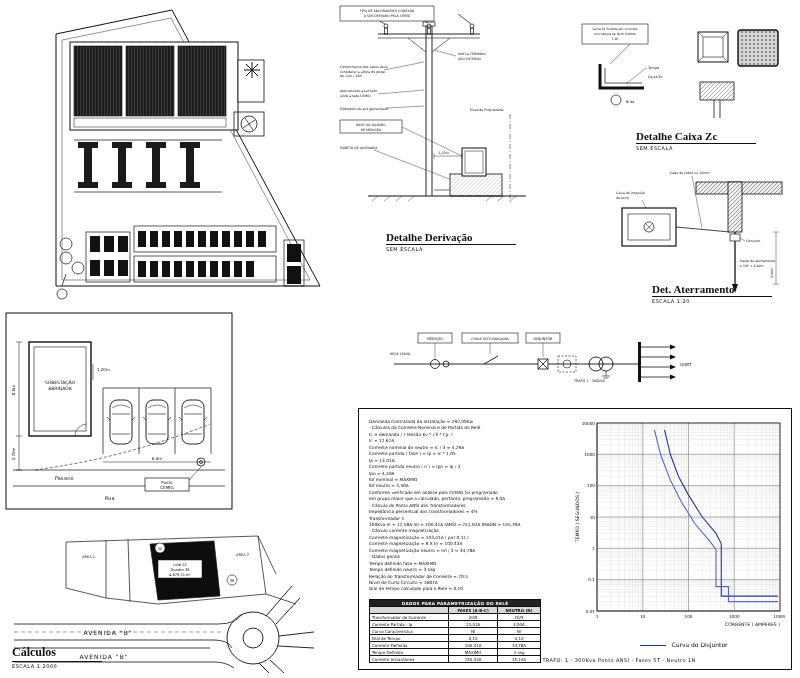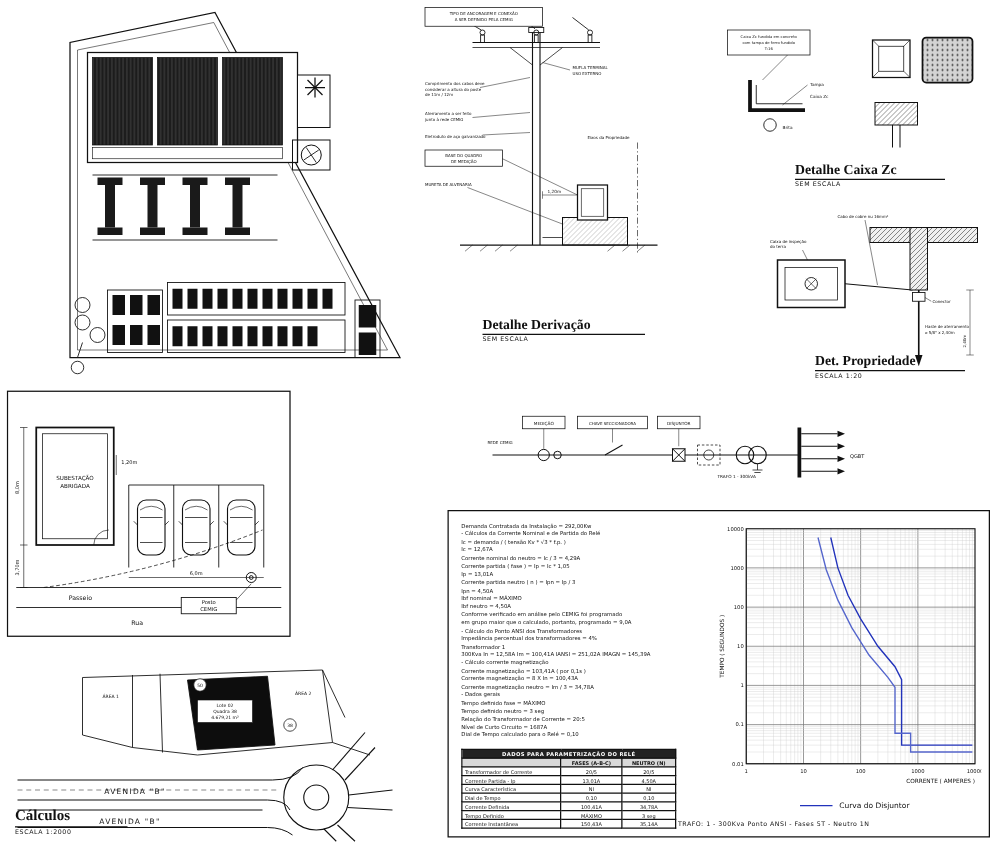--- a/index.html
+++ b/index.html
@@ -302,21 +302,21 @@
     </g>
     <line x1="172" y1="110" x2="172" y2="198" stroke="#111" stroke-width="0.5" stroke-dasharray="5,2,1,2"></line>
     <text x="132" y="107" font-size="3.2">Eixos da Propriedade</text>
     <g stroke="#111" stroke-width="0.4">
       <line x1="96" y1="152" x2="124" y2="152"></line>
         <line x1="96" y1="149" x2="96" y2="155"></line>
         <line x1="124" y1="149" x2="124" y2="155"></line>
     </g>
     <text x="100" y="150" font-size="3.4">1,20m</text>
   </svg>
-  <div class="dtitle" style="left:386px;top:254px;width:130px">
+  <div class="dtitle" style="left:386px;top:231px;width:130px">
     <div class="tmain" style="font-size:11px">Detalhe Derivação</div>
     <div class="trule"></div>
     <div class="tscale">SEM ESCALA</div>
   </div>
 
   <svg class="abs" style="left:580px;top:22px" width="208" height="112" viewBox="0 0 208 112">
     <defs>
       <pattern id="dotPat" width="4" height="4" patternUnits="userSpaceOnUse">
         <rect width="4" height="4" fill="#d4d4d4"></rect>
           <circle cx="2" cy="2" r="0.8" fill="#333"></circle>
@@ -395,21 +395,21 @@
     <text x="128" y="106" font-size="3.2">Haste de aterramento</text>
     <text x="128" y="111" font-size="3.2">⌀ 5/8" x 2,40m</text>
     <g stroke="#111" stroke-width="0.4">
       <line x1="164" y1="76" x2="164" y2="128"></line>
         <line x1="161" y1="76" x2="167" y2="76"></line>
         <line x1="161" y1="128" x2="167" y2="128"></line>
     </g>
     <text x="161" y="122" font-size="3.2" transform="rotate(-90 161 122)">2,40m</text>
   </svg>
   <div class="dtitle" style="left:652px;top:283px;width:120px">
-    <div class="tmain" style="font-size:11px">Det. Propriedade</div>
+    <div class="tmain" style="font-size:11px">Det. Aterramento</div>
     <div class="trule"></div>
     <div class="tscale">ESCALA 1:20</div>
   </div>
 
   <svg class="abs" style="left:388px;top:330px" width="316" height="54" viewBox="0 0 316 54">
     <line x1="6" y1="34" x2="252" y2="34" stroke="#111" stroke-width="0.9"></line>
     <text x="2" y="25" font-size="3.2">REDE CEMIG</text>
     <rect x="30" y="3" width="34" height="10" fill="#fff" stroke="#111" stroke-width="0.6"></rect>
     <text x="47" y="9.8" font-size="3.4" text-anchor="middle">MEDIÇÃO</text>
     <line x1="47" y1="13" x2="47" y2="29" stroke="#111" stroke-width="0.4"></line>

